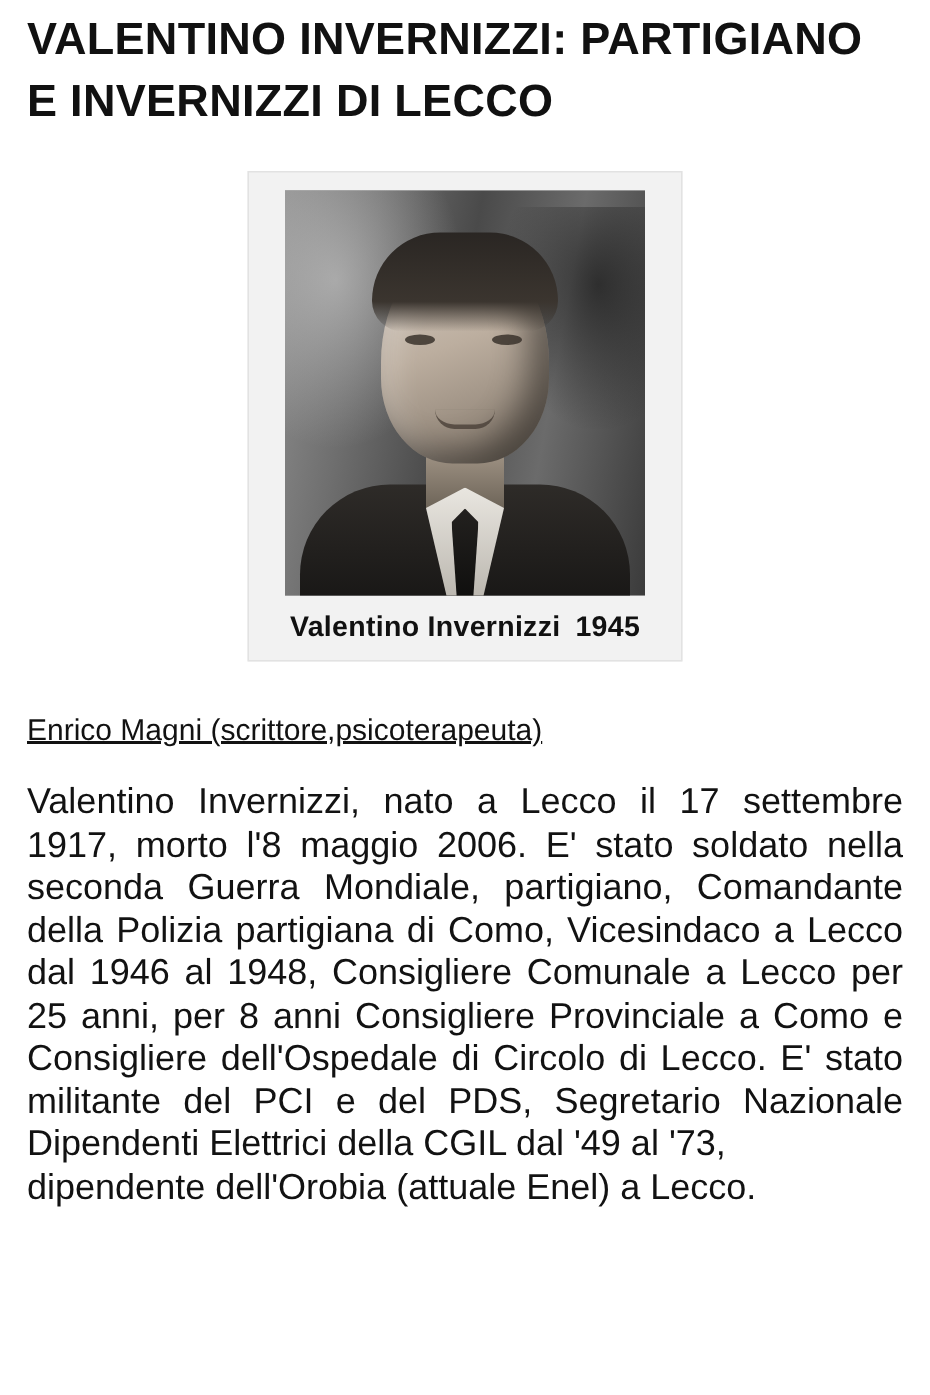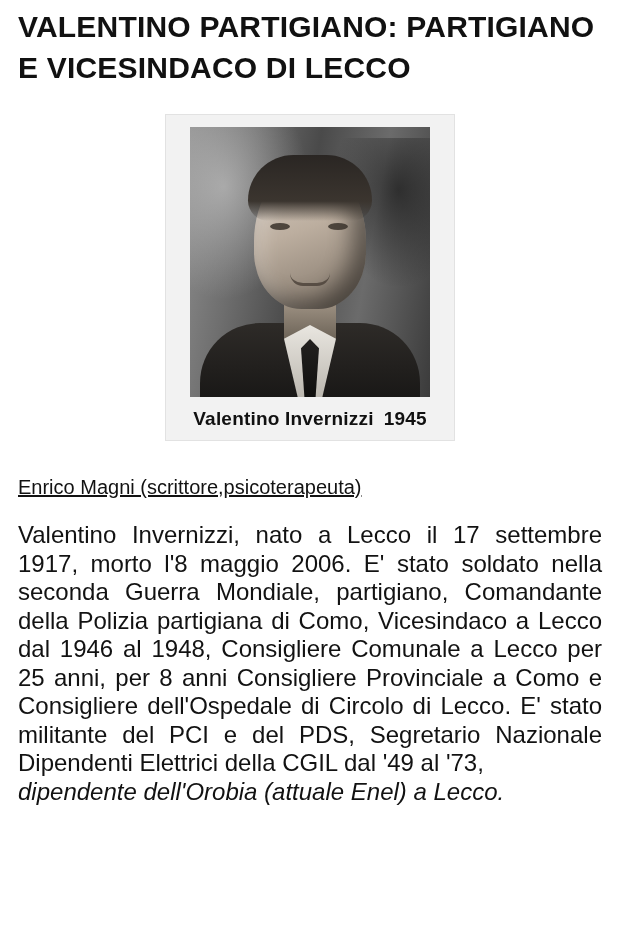--- a/index.html
+++ b/index.html
@@ -173,29 +173,28 @@
     margin-top: 2px;
     font-size: 24px;
     line-height: 28.5px;
     color: #121212;
     text-align: justify;
     text-justify: inter-word;
   }
   .body-text .last-line {
     display: block;
     text-align: left;
-    font-style: italic;
   }
 </style>
 </head>
 <body>
 
 <div class="page">
 
-  <h1 class="doc-title">VALENTINO PARTIGIANO: PARTIGIANO E VICESINDACO DI LECCO</h1>
+  <h1 class="doc-title">VALENTINO INVERNIZZI: PARTIGIANO E INVERNIZZI DI LECCO</h1>
 
   <div class="figure">
     <div class="photo-frame">
       <div class="bg"></div>
       <div class="bg2"></div>
       <div class="bg3"></div>
       <div class="portrait-suit"></div>
       <div class="portrait-neck"></div>
       <div class="portrait-shirt"></div>
       <div class="portrait-tie"></div>

